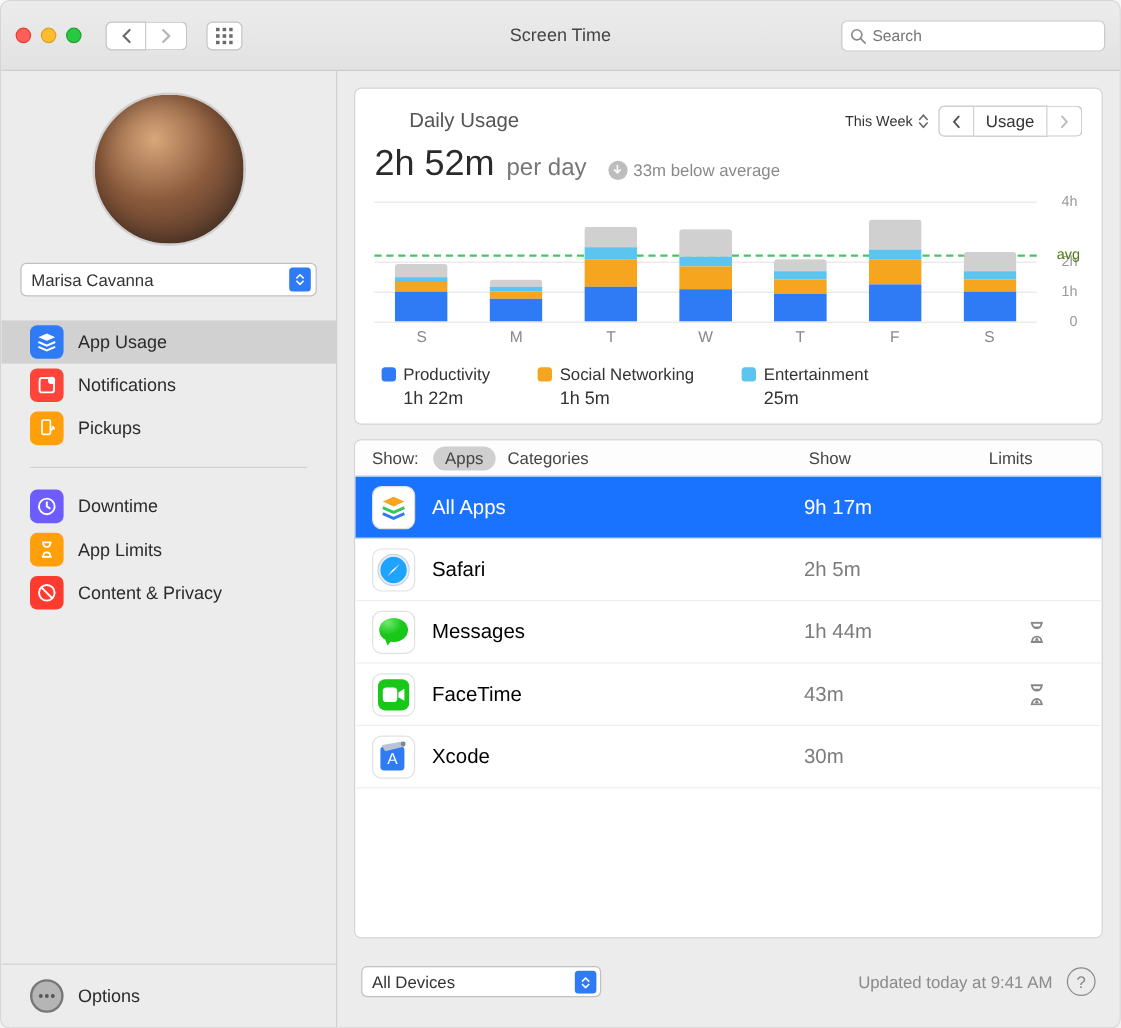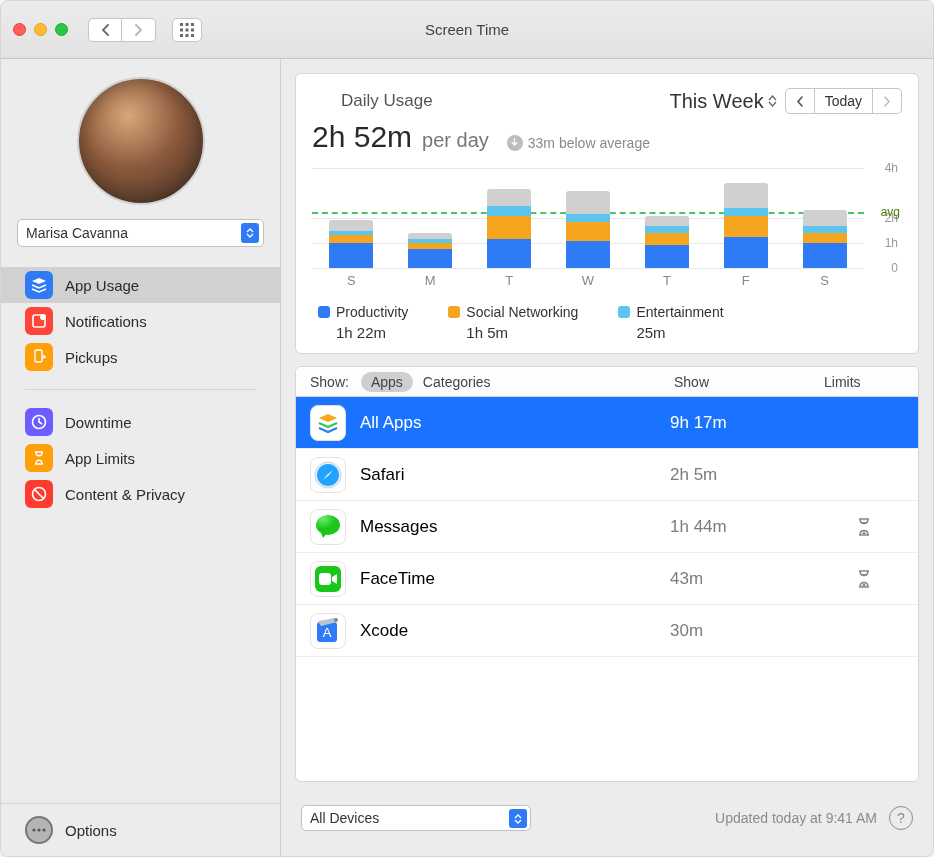--- a/index.html
+++ b/index.html
@@ -46,21 +46,21 @@
   
   .main { flex:1; display:flex; flex-direction:column; padding:14px; gap:12px; overflow:hidden;}
 
   .card { background:#fff; border:1px solid #d4d4d4; border-radius:6px;}
 
   
   .usage-card { padding:14px 16px 12px;}
   .uh-row1 { display:flex; align-items:center;margin-left:29px;}
   .uh-title { font-size:17px; color:#555;}
   .uh-right { margin-left:auto; display:flex; align-items:center; gap:8px;}
-  .week-select { font-size:20px; color:#333; display:flex; align-items:center; gap:4px;}
+  .week-select { font-size:12px; color:#333; display:flex; align-items:center; gap:4px;}
   .week-select .wchev{ display:flex; flex-direction:column; line-height:6px; font-size:9px; color:#666;}
   .seg { display:flex;}
   .seg button { height:26px; background:#fff; border:1px solid #c6c6c6; padding:0 10px; font-size:14px; color:#333; display:flex; align-items:center; justify-content:center;}
   .seg button:first-child{border-radius:5px 0 0 5px;}
   .seg button:nth-child(2){border-left:none;}
   .seg button:last-child{border-radius:0 5px 5px 0; border-left:none; color:#999;}
   .uh-row2 { display:flex; align-items:baseline; gap:10px; margin-top:6px;}
   .big-time { font-size:30px; font-weight:400; color:#2a2a2a;}
   .perday { font-size:20px; color:#777; font-weight:400;}
   .delta { display:flex; align-items:center; gap:5px; font-size:14px; color:#8a8a8a; margin-left:8px;}
@@ -98,21 +98,21 @@
   .tbody { flex:1; overflow:auto;}
   .row { height:52px; display:flex; align-items:center; padding:0 14px; gap:14px; border-bottom:1px solid #eee;}
   .row.sel { background:#1a73ff; color:#fff;}
   .row.sel .rtime{color:#fff;}
   .app-icon { width:36px; height:36px; border-radius:8px; display:flex; align-items:center; justify-content:center; font-size:18px; flex-shrink:0;}
   .rname { font-size:17px;}
   .rtime { margin-left:auto; width:140px; font-size:17px; color:#7c7c7c;}
   .rlimit { width:80px; display:flex; justify-content:center; color:#8a8a8a;}
 
   .footer { height:48px; display:flex; align-items:center; padding:0 6px;}
-  .device-select { width:230px; height:26px; background:#fff; border:1px solid #c0c0c0; border-radius:5px; display:flex; align-items:center; padding:0 8px; font-size:14px; color:#333; position:relative;}
+  .device-select { width:200px; height:26px; background:#fff; border:1px solid #c0c0c0; border-radius:5px; display:flex; align-items:center; padding:0 8px; font-size:14px; color:#333; position:relative;}
   .device-select .chev { position:absolute; right:3px; top:3px; width:18px; height:19px; background:#2f7bf6; border-radius:3px; display:flex; flex-direction:column; align-items:center; justify-content:center;}
   .updated { margin-left:auto; font-size:14px; color:#8a8a8a;}
   .help-btn { width:24px; height:24px; border-radius:50%; border:1.5px solid #8a8a8a; color:#8a8a8a; display:flex; align-items:center; justify-content:center; font-size:14px; margin-left:12px;}
 
 </style>
 </head>
 <body>
 
 <div class="window">
 
@@ -143,20 +143,27 @@
             <rect x="0" y="5.5" width="3" height="3"></rect>
             <rect x="5.5" y="5.5" width="3" height="3"></rect>
             <rect x="11" y="5.5" width="3" height="3"></rect>
             <rect x="0" y="11" width="3" height="3"></rect>
             <rect x="5.5" y="11" width="3" height="3"></rect>
             <rect x="11" y="11" width="3" height="3"></rect>
           </g>
       </svg>
     </div>
     <div class="title">Screen Time</div>
+    <div class="searchbox">
+      <svg class="search-icon" width="14" height="14" viewBox="0 0 14 14">
+          <circle cx="6" cy="6" r="4.2" stroke="#8a8a8a" stroke-width="1.4" fill="none"></circle>
+          <line x1="9.2" y1="9.2" x2="13" y2="13" stroke="#8a8a8a" stroke-width="1.4" stroke-linecap="round"></line>
+        </svg>
+      <input placeholder="Search" style="">
+    </div>
   </div>
 
   <div class="body">
 
     <div class="sidebar">
       <div class="avatar-wrap">
           <div class="avatar"></div>
         </div>
       <div class="user-select">
         <span>Marisa Cavanna</span>
@@ -260,21 +267,21 @@
                     <path d="M1 1 L4.5 5 L8 1" stroke="#666" stroke-width="1.3" fill="none"></path>
                   </svg>
               </span>
             </div>
             <div class="seg">
               <button>
                   <svg width="8" height="11" viewBox="0 0 8 11">
                     <path d="M6 1 L2 5.5 L6 10" stroke="#555" stroke-width="1.6" fill="none" stroke-linecap="round"></path>
                   </svg>
                 </button>
-              <button>Today</button>
+              <button>Usage</button>
               <button>
                   <svg width="8" height="11" viewBox="0 0 8 11">
                     <path d="M2 1 L6 5.5 L2 10" stroke="#bbb" stroke-width="1.6" fill="none" stroke-linecap="round"></path>
                   </svg>
                 </button>
             </div>
           </div>
         </div>
         <div class="uh-row2">
           <span class="big-time">2h 52m</span>

